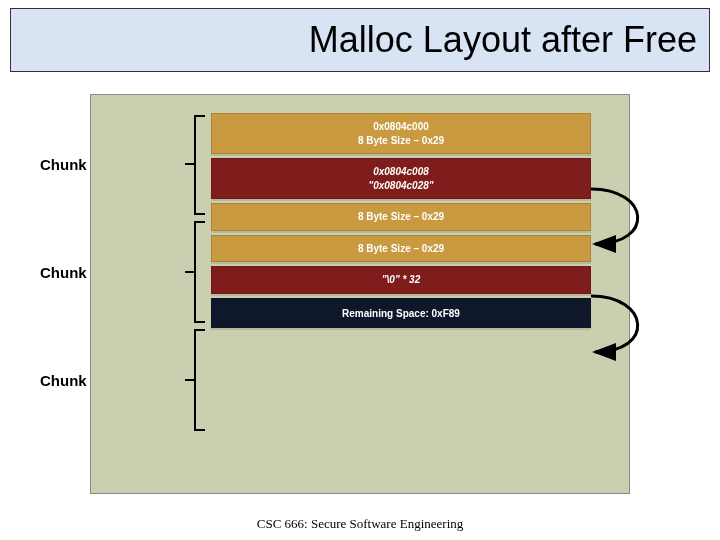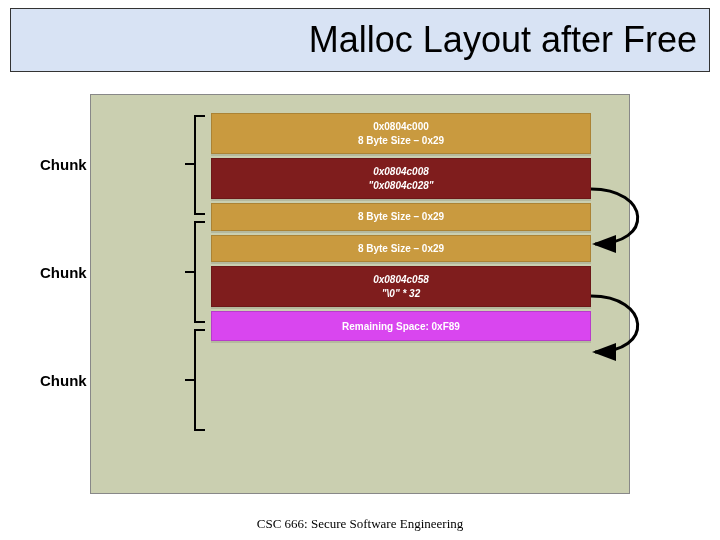--- a/index.html
+++ b/index.html
@@ -53,21 +53,21 @@
     padding: 6px 0;
     margin-bottom: 4px;
     border: 1px solid rgba(0,0,0,0.15);
     box-shadow: 0 2px 0 rgba(0,0,0,0.1);
   }
   .row .addr { display: block; }
   .row .val  { display: block; }
   .hdr { background: #c99a3f; }
   .dat { background: #7f1d1d; font-style: italic; }
   .rem {
-    background: #d946ef;
+    background: #0f172a;
     height: 30px;
     line-height: 18px;
     padding-top: 6px;
   }
   
   .chunk-label {
     position: absolute;
     font-weight: bold;
     font-size: 15px;
     color: #000;
@@ -114,21 +114,20 @@
         <span class="addr">0x0804c008</span>
         <span class="val">"0x0804c028"</span>
       </div>
       <div class="row hdr">
         <span class="val">8 Byte Size – 0x29</span>
       </div>
       <div class="row hdr">
         <span class="val">8 Byte Size – 0x29</span>
       </div>
       <div class="row dat">
-        <span class="addr">0x0804c058</span>
         <span class="val">"\0" * 32</span>
       </div>
       <div class="row rem">
         <span>Remaining Space: 0xF89</span>
       </div>
     </div>
   </div>
 
   <svg class="overlay">
     <defs>

